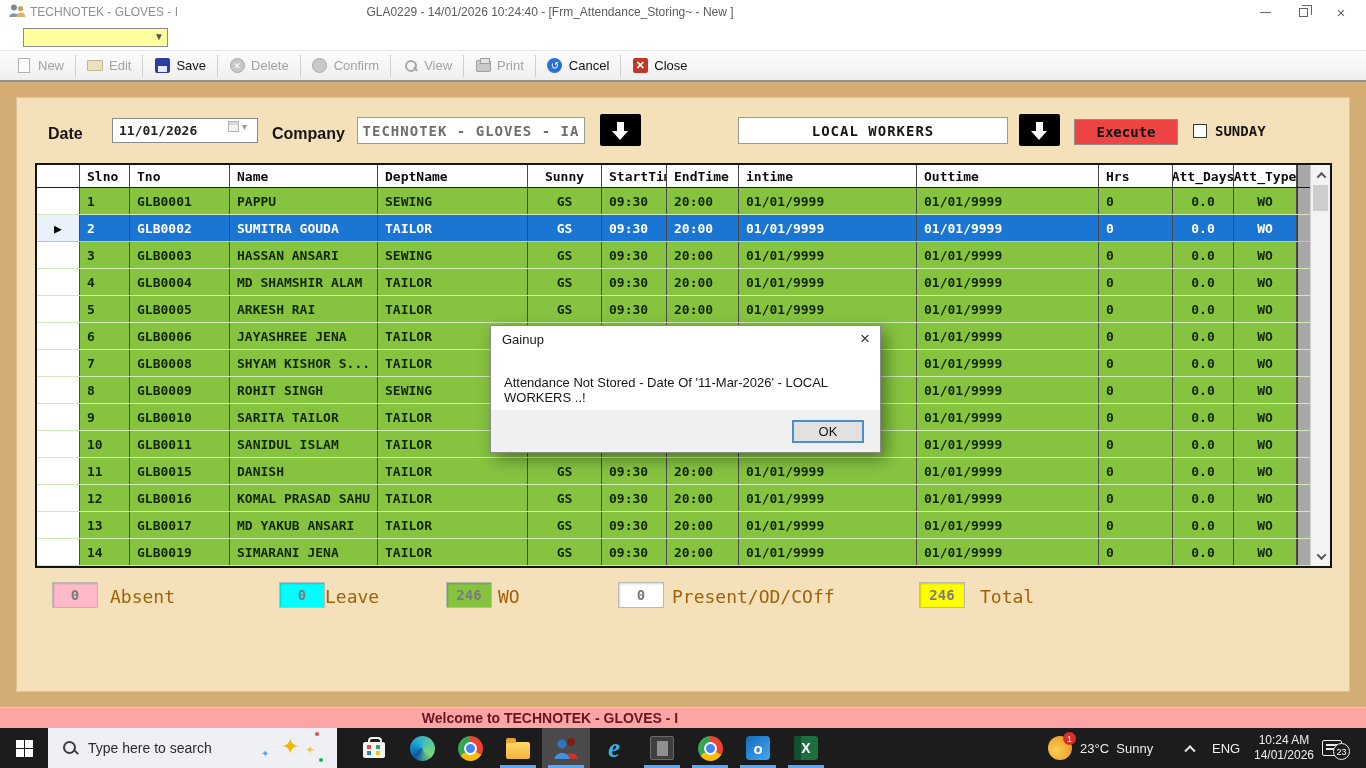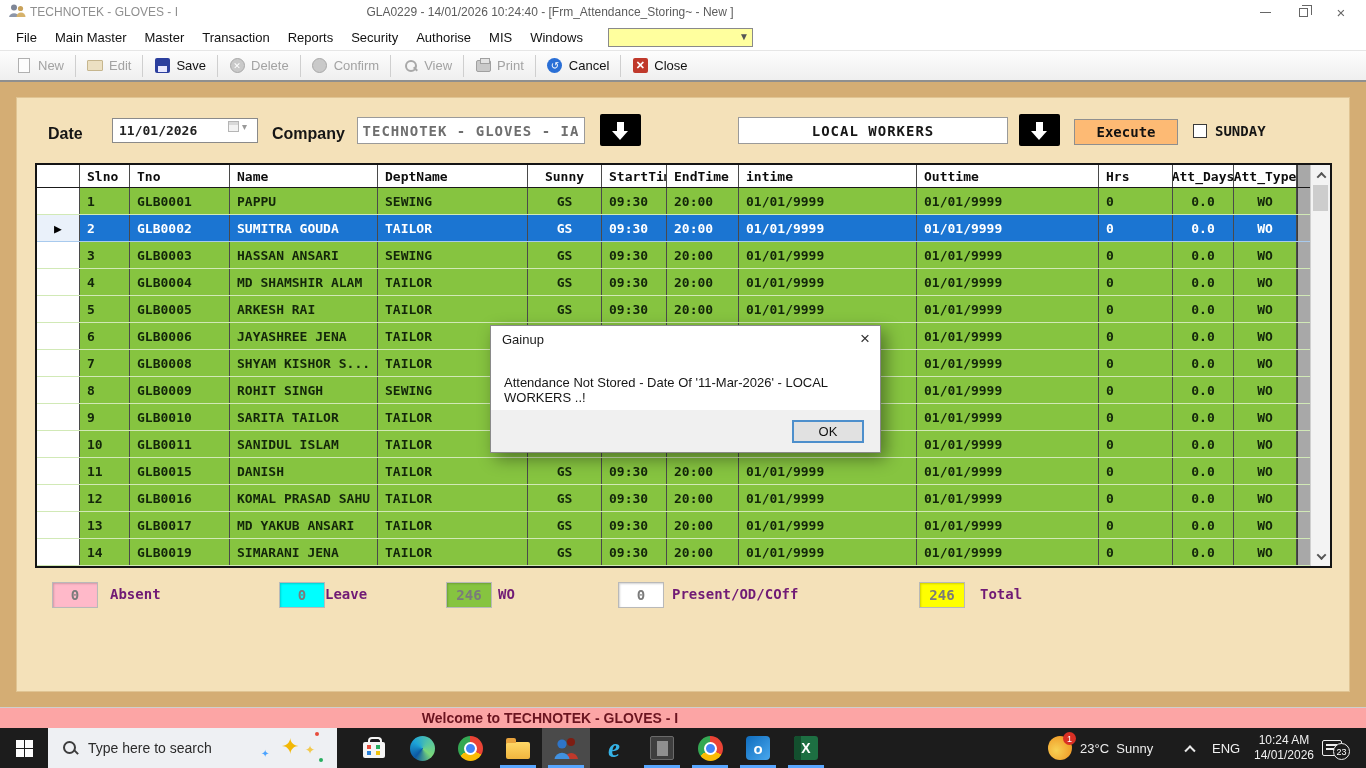--- a/index.html
+++ b/index.html
@@ -50,21 +50,21 @@
   .flabel { position:absolute; font-size:16px; font-weight:700; color:#151515; }
   .date-field { position:absolute; left:112px; top:118px; width:146px; height:25px; background:#fff; border:1px solid #8a8a8a; font-size:13px; font-weight:700; color:#222; padding:4px 6px; }
   .date-icons { position:absolute; left:228px; top:121px; display:flex; gap:3px; align-items:center; color:#999; }
   .cal-ic { width:11px; height:11px; border:1px solid #b5b5b5; background:linear-gradient(#d9d9d9 3px,#f3f3f3 3px); }
   .txt-field { position:absolute; height:27px; background:#fff; border:1px solid #9a9a9a; display:flex; align-items:center; justify-content:center; font-size:14px; font-weight:700; letter-spacing:1px; }
   .company-field { left:357px; top:117px; width:228px; color:#6e6e6e; }
   .category-field { left:738px; top:117px; width:270px; color:#161616; }
   .blackbtn { position:absolute; top:114px; width:41px; height:32px; background:#000; border-radius:2px; display:flex; align-items:center; justify-content:center; }
   .blackbtn .stem { position:relative; width:7px; height:9px; background:#fff; margin-top:-8px; }
   .blackbtn .stem::after { content:""; position:absolute; left:-5px; top:9px; border-left:8.5px solid transparent; border-right:8.5px solid transparent; border-top:9px solid #fff; }
-  .exec-btn { position:absolute; left:1074px; top:119px; width:104px; height:26px; background:#fdba74; border:1px solid #8f8f8f; font-size:14px; font-weight:700; color:#111; display:flex; align-items:center; justify-content:center; }
+  .exec-btn { position:absolute; left:1074px; top:119px; width:104px; height:26px; background:#ef4444; border:1px solid #8f8f8f; font-size:14px; font-weight:700; color:#111; display:flex; align-items:center; justify-content:center; }
   .sunday { position:absolute; left:1193px; top:123px; display:flex; align-items:center; gap:8px; }
   .chk { width:14px; height:14px; background:#fff; border:1px solid #3a3a3a; }
   .sunday span { font-size:14px; font-weight:700; color:#151515; }
 
   
   .grid { position:absolute; left:35px; top:163px; width:1297px; height:405px; border:2px solid #141414; background:#fff; }
   .grid-rows { position:absolute; left:0; top:0; width:1273px; height:100%; overflow:hidden; }
   .grow { display:flex; width:1273px; height:27px; }
   .grow.head { height:23px; background:#fff; border-bottom:1px solid #1a1a1a; }
   .grow.data { background:#86c440; border-bottom:1px solid rgba(255,255,255,.62); color:#13260a; }
@@ -79,21 +79,21 @@
   .gfill { flex:1; background:#a8a8a8; border-left:1px solid #3c3c3c; }
   .vscroll { position:absolute; right:0; top:0; width:20px; height:100%; background:#f3f3f3; border-left:1px solid #cfcfcf; }
   .vs-arr { position:absolute; left:0; width:20px; height:16px; display:flex; align-items:center; justify-content:center; }
   .vs-arr i { display:block; width:7px; height:7px; border-left:2px solid #555; border-top:2px solid #555; }
   .vs-up { top:2px; } .vs-up i { transform:rotate(45deg) translate(1px,1px); }
   .vs-dn { bottom:2px; } .vs-dn i { transform:rotate(225deg) translate(1px,1px); }
   .vs-thumb { position:absolute; left:2px; top:20px; width:15px; height:26px; background:#cdcdcd; }
 
   
   .sum-box { position:absolute; top:582px; width:46px; height:26px; border:1px solid #b9b9b9; box-shadow:inset 1px 1px 2px rgba(0,0,0,.18); display:flex; align-items:center; justify-content:center; font-family:"DejaVu Sans Mono","Liberation Mono",monospace; font-size:14px; font-weight:700; color:#7b7b7b; }
-  .sum-label { position:absolute; top:586px; font-size:14px; font-weight:700; color:#701a75; font-family:"DejaVu Sans Mono","Liberation Mono",monospace; }
+  .sum-label { position:absolute; top:586px; font-size:18px; font-weight:400; color:#a16207; font-family:"DejaVu Sans Mono","Liberation Mono",monospace; }
 
   
   .statusbar { position:absolute; left:0; top:707px; width:1366px; height:21px; background:#fca5a5; border-top:1px solid #cfcfcf; }
   .statusbar span { position:absolute; left:0; top:2px; width:1100px; text-align:center; font-size:14px; font-weight:700; color:#6b1420; }
 
   
   .dialog { position:absolute; left:490px; top:325px; width:391px; height:128px; background:#fff; border:1px solid #8a8a8a; box-shadow:5px 6px 16px rgba(0,0,0,.4); z-index:60; }
   .dlg-title { position:absolute; left:11px; top:6px; font-size:13px; color:#1a1a1a; }
   .dlg-x { position:absolute; right:10px; top:3px; font-size:17px; color:#333; }
   .dlg-msg { position:absolute; left:13px; top:49px; font-size:13px; color:#161616; }
@@ -173,31 +173,20 @@
     <span class="wc wc-min">
         <i></i>
       </span>
     <span class="wc wc-restore">
         <i></i>
       </span>
     <span class="wc wc-close">×</span>
   </div>
 
   <div class="menubar">
-    <span id="menu-items" style="display:flex;">
-        <span class="menu-item">File</span>
-        <span class="menu-item">Main Master</span>
-        <span class="menu-item">Master</span>
-        <span class="menu-item">Transaction</span>
-        <span class="menu-item">Reports</span>
-        <span class="menu-item">Security</span>
-        <span class="menu-item">Authorise</span>
-        <span class="menu-item">MIS</span>
-        <span class="menu-item">Windows</span>
-      </span>
     <span class="menu-combo">
         <span class="arr">▼</span>
       </span>
   </div>
 
   <div class="toolbar" id="toolbar">
       <div class="tbtn off">
         <span class="ti">
           <span class="ti-page"></span>
         </span>

